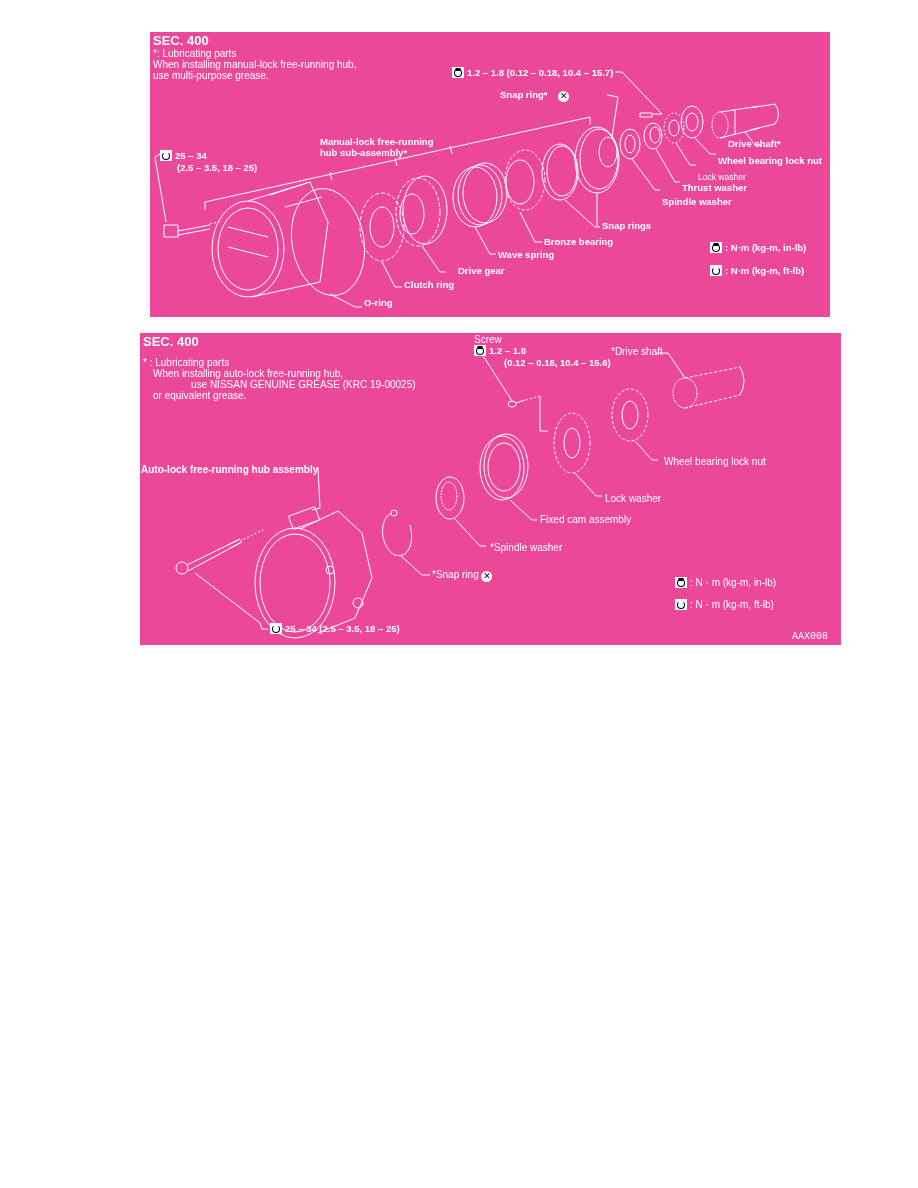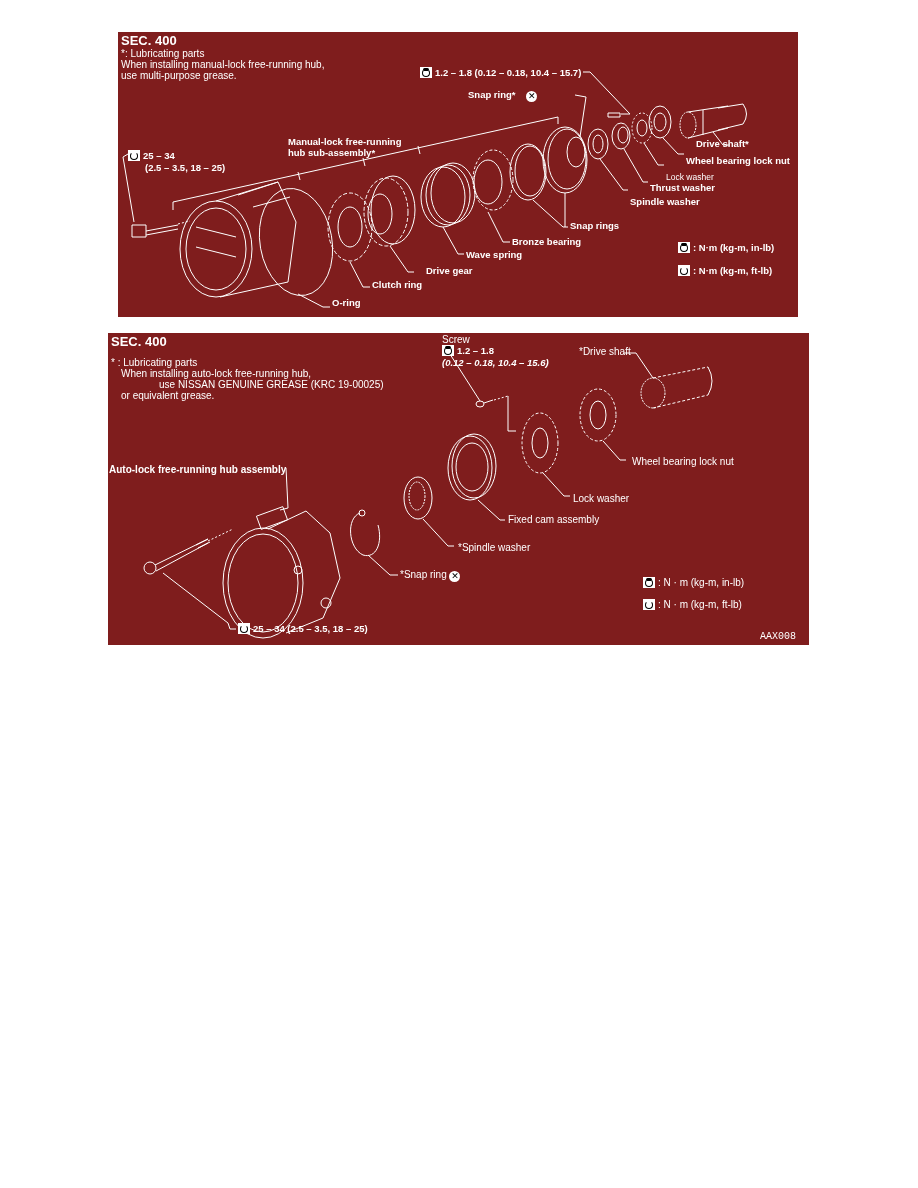--- a/index.html
+++ b/index.html
@@ -1,18 +1,18 @@
 <!DOCTYPE html>
 <html><head>
 <meta charset="utf-8">
 <style>
   html, body { margin:0; padding:0; background:#ffffff; }
   body { width:918px; height:1188px; position:relative; overflow:hidden;
          font-family:"Liberation Sans", "DejaVu Sans", sans-serif; }
-  .panel { position:absolute; background:#7f1d1d; color:#fff; overflow:hidden; }
+  .panel { position:absolute; background:#ec4899; color:#fff; overflow:hidden;margin-left:32px; }
   #panel-top { left:118px; top:32px; width:680px; height:285px; }
   #panel-bottom { left:108px; top:333px; width:701px; height:312px; }
   .txt { position:absolute; color:#fff; white-space:nowrap; line-height:1.15; }
   .sec { font-weight:bold; font-size:13px; }
   .note { font-size:10px; }
   .note-b { font-size:10px; font-weight:normal; }
   .lbl { font-size:9.5px; font-weight:bold; }
   .lbl-n { font-size:9.5px; }
   svg.art { position:absolute; left:0; top:0; }
   svg.art * { vector-effect:non-scaling-stroke; }
@@ -204,21 +204,21 @@
   <div class="txt sec" style="left:3px;top:2px;">SEC. 400</div>
   <div class="txt note" style="left:3px;top:24px;">* : Lubricating parts</div>
   <div class="txt note" style="left:13px;top:35px;">When installing auto-lock free-running hub,</div>
   <div class="txt note" style="left:13px;top:46px;padding-left:38px;">use NISSAN GENUINE GREASE (KRC 19-00025)</div>
   <div class="txt note" style="left:13px;top:57px;">or equivalent grease.</div>
 
   <div class="txt note" style="left:334px;top:1px;">Screw</div>
   <div class="txt lbl" style="left:334px;top:12px;">
     <span class="ic ic-in"></span><span>1.2 – 1.8</span>
   </div>
-  <div class="txt lbl" style="left:334px;top:25px;font-style:italic;">(0.12 – 0.18, 10.4 – 15.6)</div>
+  <div class="txt lbl" style="left:364px;top:25px;">(0.12 – 0.18, 10.4 – 15.6)</div>
 
   <div class="txt note" style="left:471px;top:13px;">*Drive shaft</div>
   <div class="txt note" style="left:524px;top:123px;">Wheel bearing lock nut</div>
   <div class="txt note" style="left:1px;top:131px;font-weight:bold;">Auto-lock free-running hub assembly</div>
   <div class="txt note" style="left:465px;top:160px;">Lock washer</div>
   <div class="txt note" style="left:400px;top:181px;">Fixed cam assembly</div>
   <div class="txt note" style="left:350px;top:209px;">*Spindle washer</div>
   <div class="txt note" style="left:292px;top:236px;">
     <span>*Snap ring</span>
     <span class="xcircle">✕</span>

